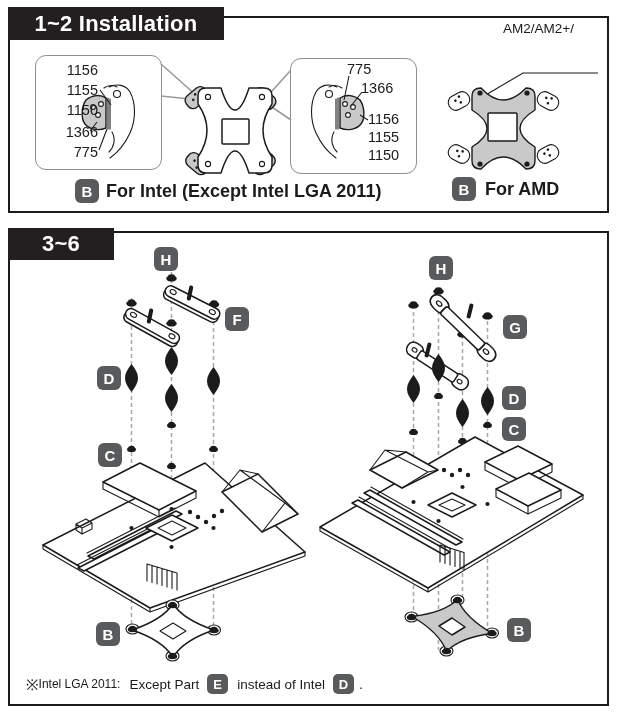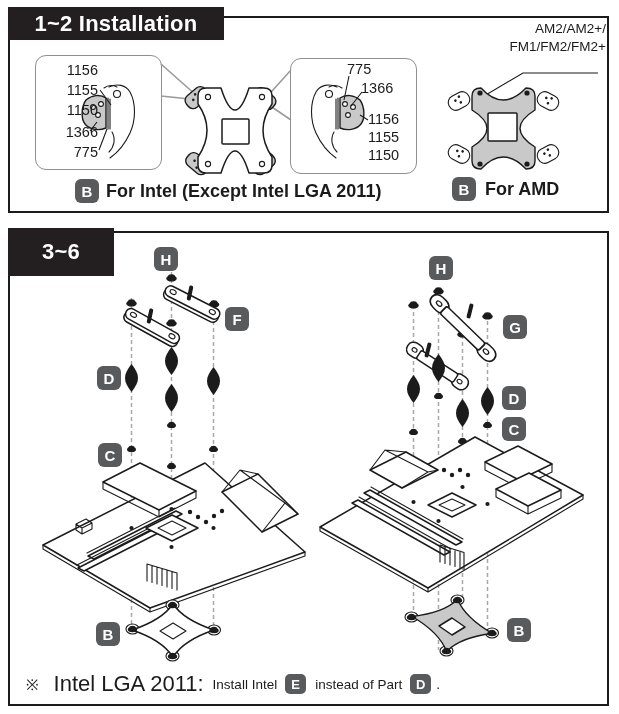--- a/index.html
+++ b/index.html
@@ -11,26 +11,26 @@
           font-weight:bold;font-size:22px;display:flex;align-items:center;justify-content:center;
           z-index:2;letter-spacing:0.2px;}
   .callout{position:absolute;border:1.7px solid var(--callout_border);border-radius:11px;
            background:transparent;z-index:0;}
   .lbl{position:absolute;font-size:14.5px;color:var(--text);z-index:2;white-space:nowrap;}
   .lbl.r{text-align:right;}
   .badge{position:absolute;width:24px;height:24px;background:var(--badge_bg);color:var(--badge_text);
          border-radius:6px;display:flex;align-items:center;justify-content:center;
          font-size:15px;font-weight:bold;z-index:3;}
   .cap{position:absolute;font-size:18px;font-weight:bold;color:var(--text);z-index:2;white-space:nowrap;}
-  .amd-labels{position:absolute;left:476px;top:20px;width:130px;text-align:right;
+  .amd-labels{position:absolute;left:444px;top:20px;width:130px;text-align:right;
               font-size:13.5px;line-height:18px;z-index:2;}
   .amd-labels span{display:block;}
   .foot{position:absolute;left:26px;top:671px;height:26px;display:flex;align-items:center;z-index:2;}
   .foot .mark{font-size:15px;}
-  .foot .big{font-size:22px;margin-left:15px;}
+  .foot .big{font-size:12px;margin-left:0;}
   .foot .sm{font-size:13.5px;margin-left:9px;}
   .foot .fbadge{position:static;width:21px;height:20px;border-radius:5px;font-size:13px;margin-left:8px;
         background:var(--badge_bg);color:var(--badge_text);display:flex;align-items:center;justify-content:center;font-weight:bold;}
   .foot .period{font-size:14px;margin-left:5px;}
   .thin{stroke:var(--line);stroke-width:1.1;fill:none;stroke-linecap:round;stroke-linejoin:round;}
   .wh{fill:#fff;stroke:var(--line);stroke-width:1.5;stroke-linejoin:round;}
   .whn{fill:#fff;stroke:var(--line);stroke-width:1.1;}
   .gry{fill:var(--plate_gray);stroke:var(--line);stroke-width:1.4;stroke-linejoin:round;}
   .blk{fill:var(--line);stroke:none;}
   .dash{stroke:var(--dash);stroke-width:1.5;fill:none;stroke-dasharray:4 3;}
@@ -264,40 +264,39 @@
         <path class="wh" d="M452,618 L465,627 L452,635 L439,626 Z"></path>
         <use href="#nut" transform="translate(411.5,617) scale(0.9)" class="blk"></use>
         <use href="#nut" transform="translate(457.5,600) scale(0.9)" class="blk"></use>
         <use href="#nut" transform="translate(492,633) scale(0.9)" class="blk"></use>
         <use href="#nut" transform="translate(446.5,651) scale(0.9)" class="blk"></use>
       </g>
     </g>
   </svg>
 
   <div class="banner" style="left:8px;top:7px;width:216px;height:33px;">1~2 Installation</div>
-  <div class="banner" style="left:8px;top:228px;width:106px;height:48px;">3~6</div>
+  <div class="banner" style="left:8px;top:228px;width:106px;height:32px;">3~6</div>
 
   <div class="callout" style="left:35px;top:55px;width:125px;height:113px;"></div>
   <div class="callout" style="left:290px;top:58px;width:125px;height:114px;"></div>
 
   <span class="lbl r" style="left:42px;top:62px;width:56px;">1156</span>
   <span class="lbl r" style="left:42px;top:82px;width:56px;">1155</span>
   <span class="lbl r" style="left:42px;top:102px;width:56px;">1150</span>
   <span class="lbl r" style="left:42px;top:124px;width:56px;">1366</span>
   <span class="lbl r" style="left:42px;top:144px;width:56px;">775</span>
 
   <span class="lbl" style="left:347px;top:61px;">775</span>
   <span class="lbl" style="left:361px;top:80px;">1366</span>
   <span class="lbl" style="left:368px;top:111px;">1156</span>
   <span class="lbl" style="left:368px;top:129px;">1155</span>
   <span class="lbl" style="left:368px;top:147px;">1150</span>
 
   <div class="amd-labels">
     <span>AM2/AM2+/</span>
-    <span>FM1/FM2/FM2+</span>
   </div>
 
   <div class="badge" style="left:75px;top:179px;">B</div>
   <span class="cap" style="left:106px;top:181px;text-align:center;">For Intel (Except Intel LGA 2011)</span>
   <div class="badge" style="left:452px;top:177px;">B</div>
   <span class="cap" style="left:485px;top:179px;">For AMD</span>
 
   <div class="badge" style="left:154px;top:247px;">H</div>
   <div class="badge" style="left:225px;top:307px;">F</div>
   <div class="badge" style="left:97px;top:366px;">D</div>
@@ -306,20 +305,20 @@
 
   <div class="badge" style="left:429px;top:256px;">H</div>
   <div class="badge" style="left:503px;top:315px;">G</div>
   <div class="badge" style="left:502px;top:386px;">D</div>
   <div class="badge" style="left:502px;top:417px;">C</div>
   <div class="badge" style="left:507px;top:618px;">B</div>
 
   <div class="foot">
     <span class="mark">※</span>
     <span class="big">Intel LGA 2011:</span>
-    <span class="sm">Install Intel</span>
+    <span class="sm">Except Part</span>
     <span class="fbadge">E</span>
-    <span class="sm">instead of Part</span>
+    <span class="sm">instead of Intel</span>
     <span class="fbadge">D</span>
     <span class="period">.</span>
   </div>
 
 </div>
 
 </body></html>

